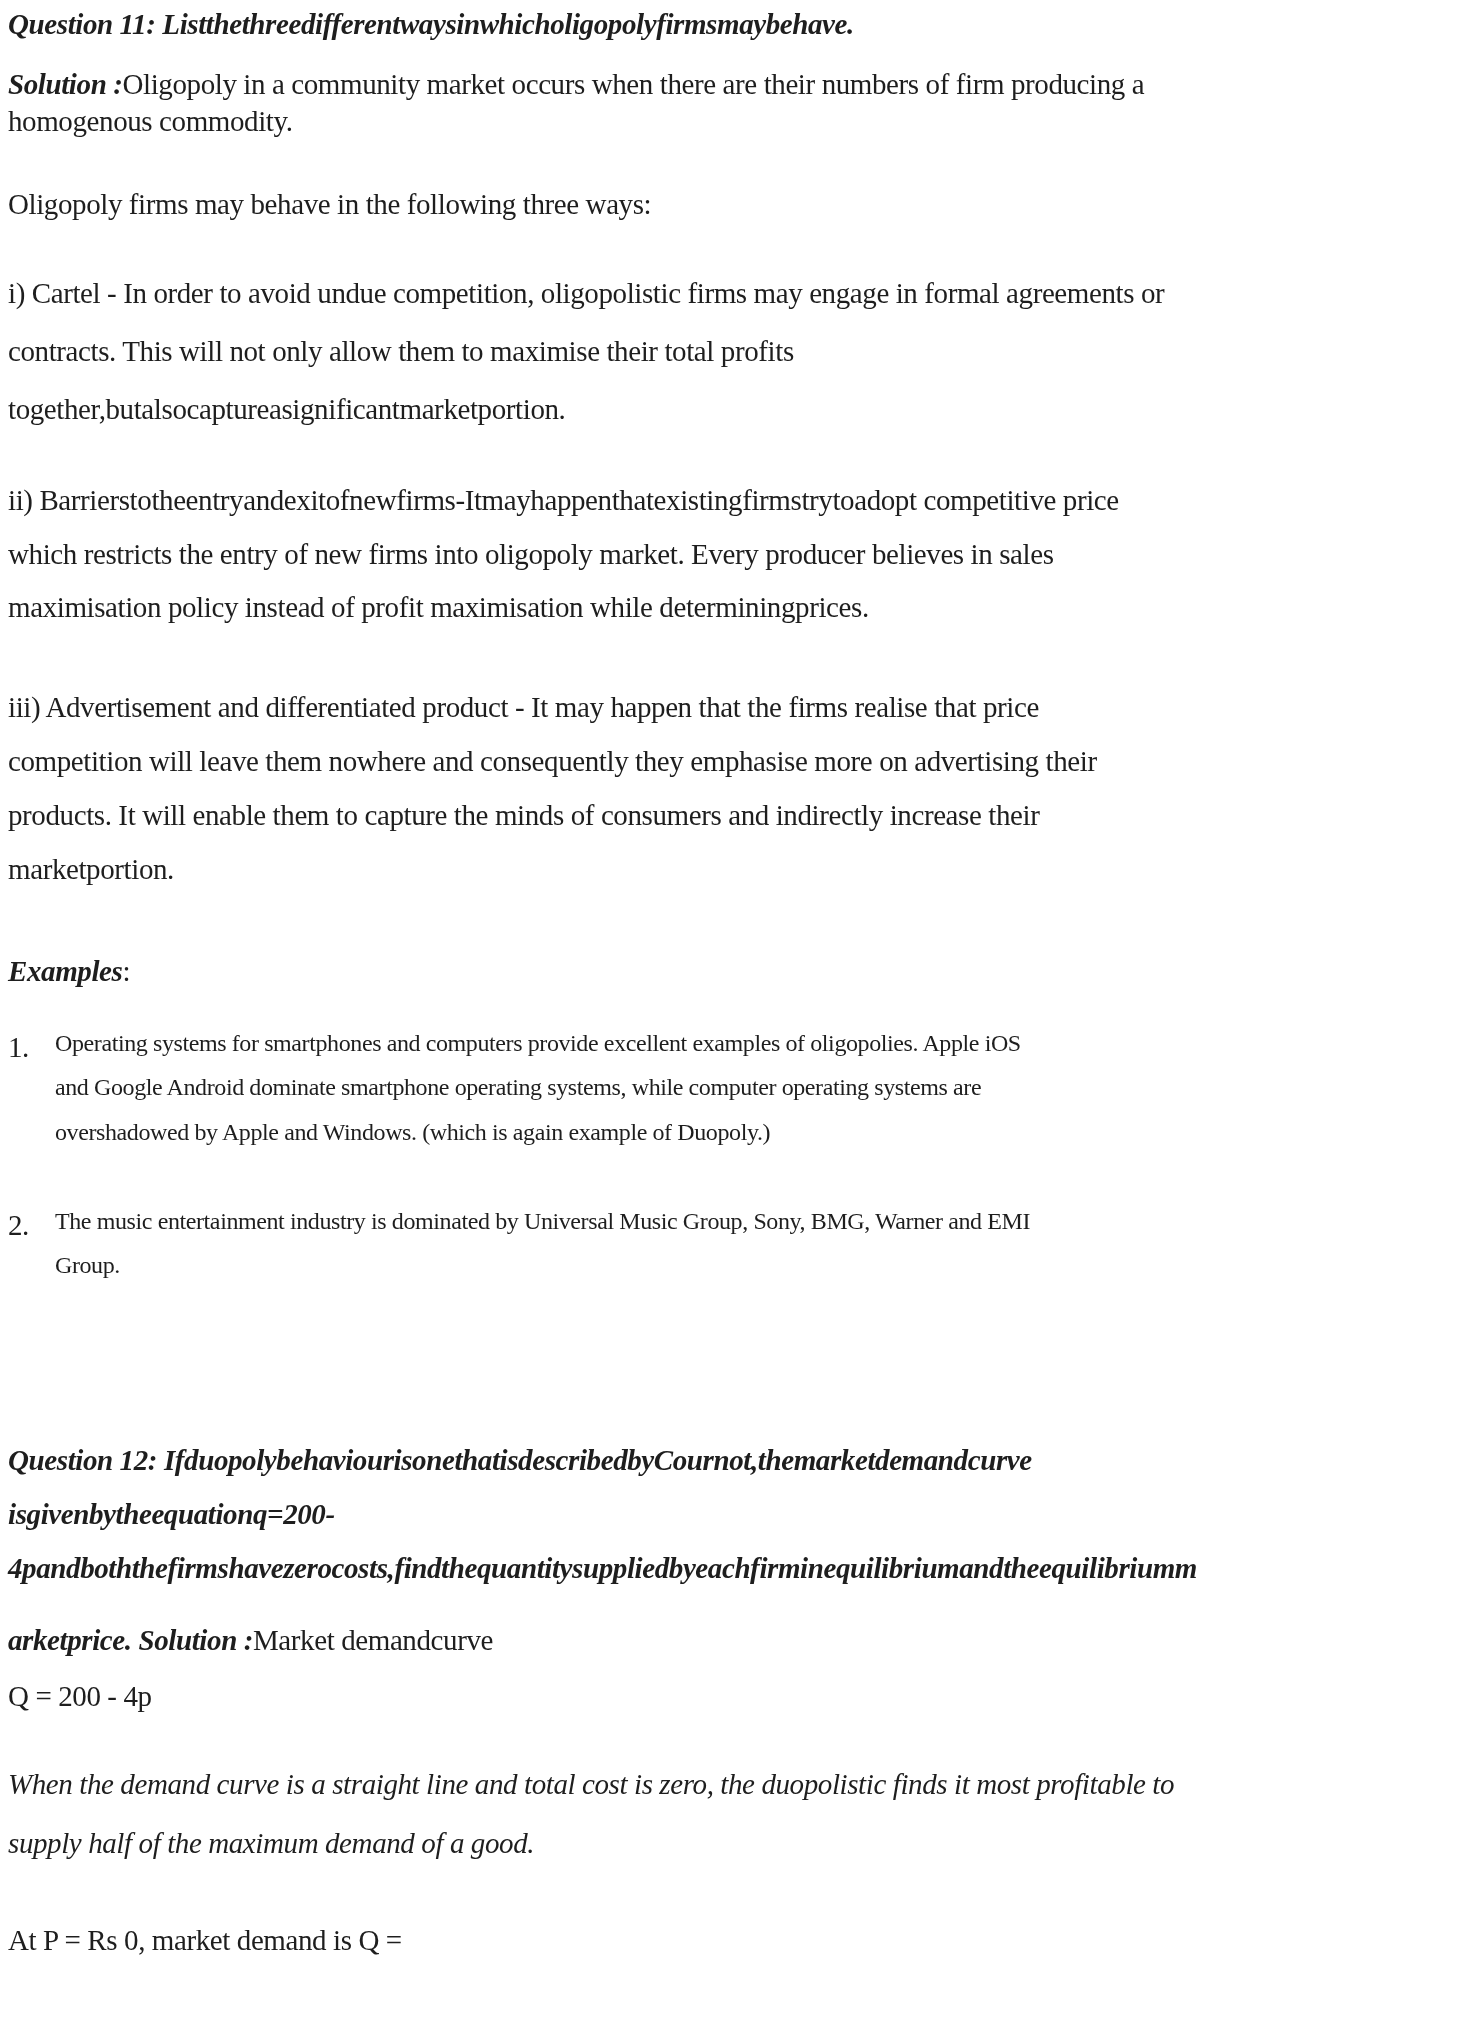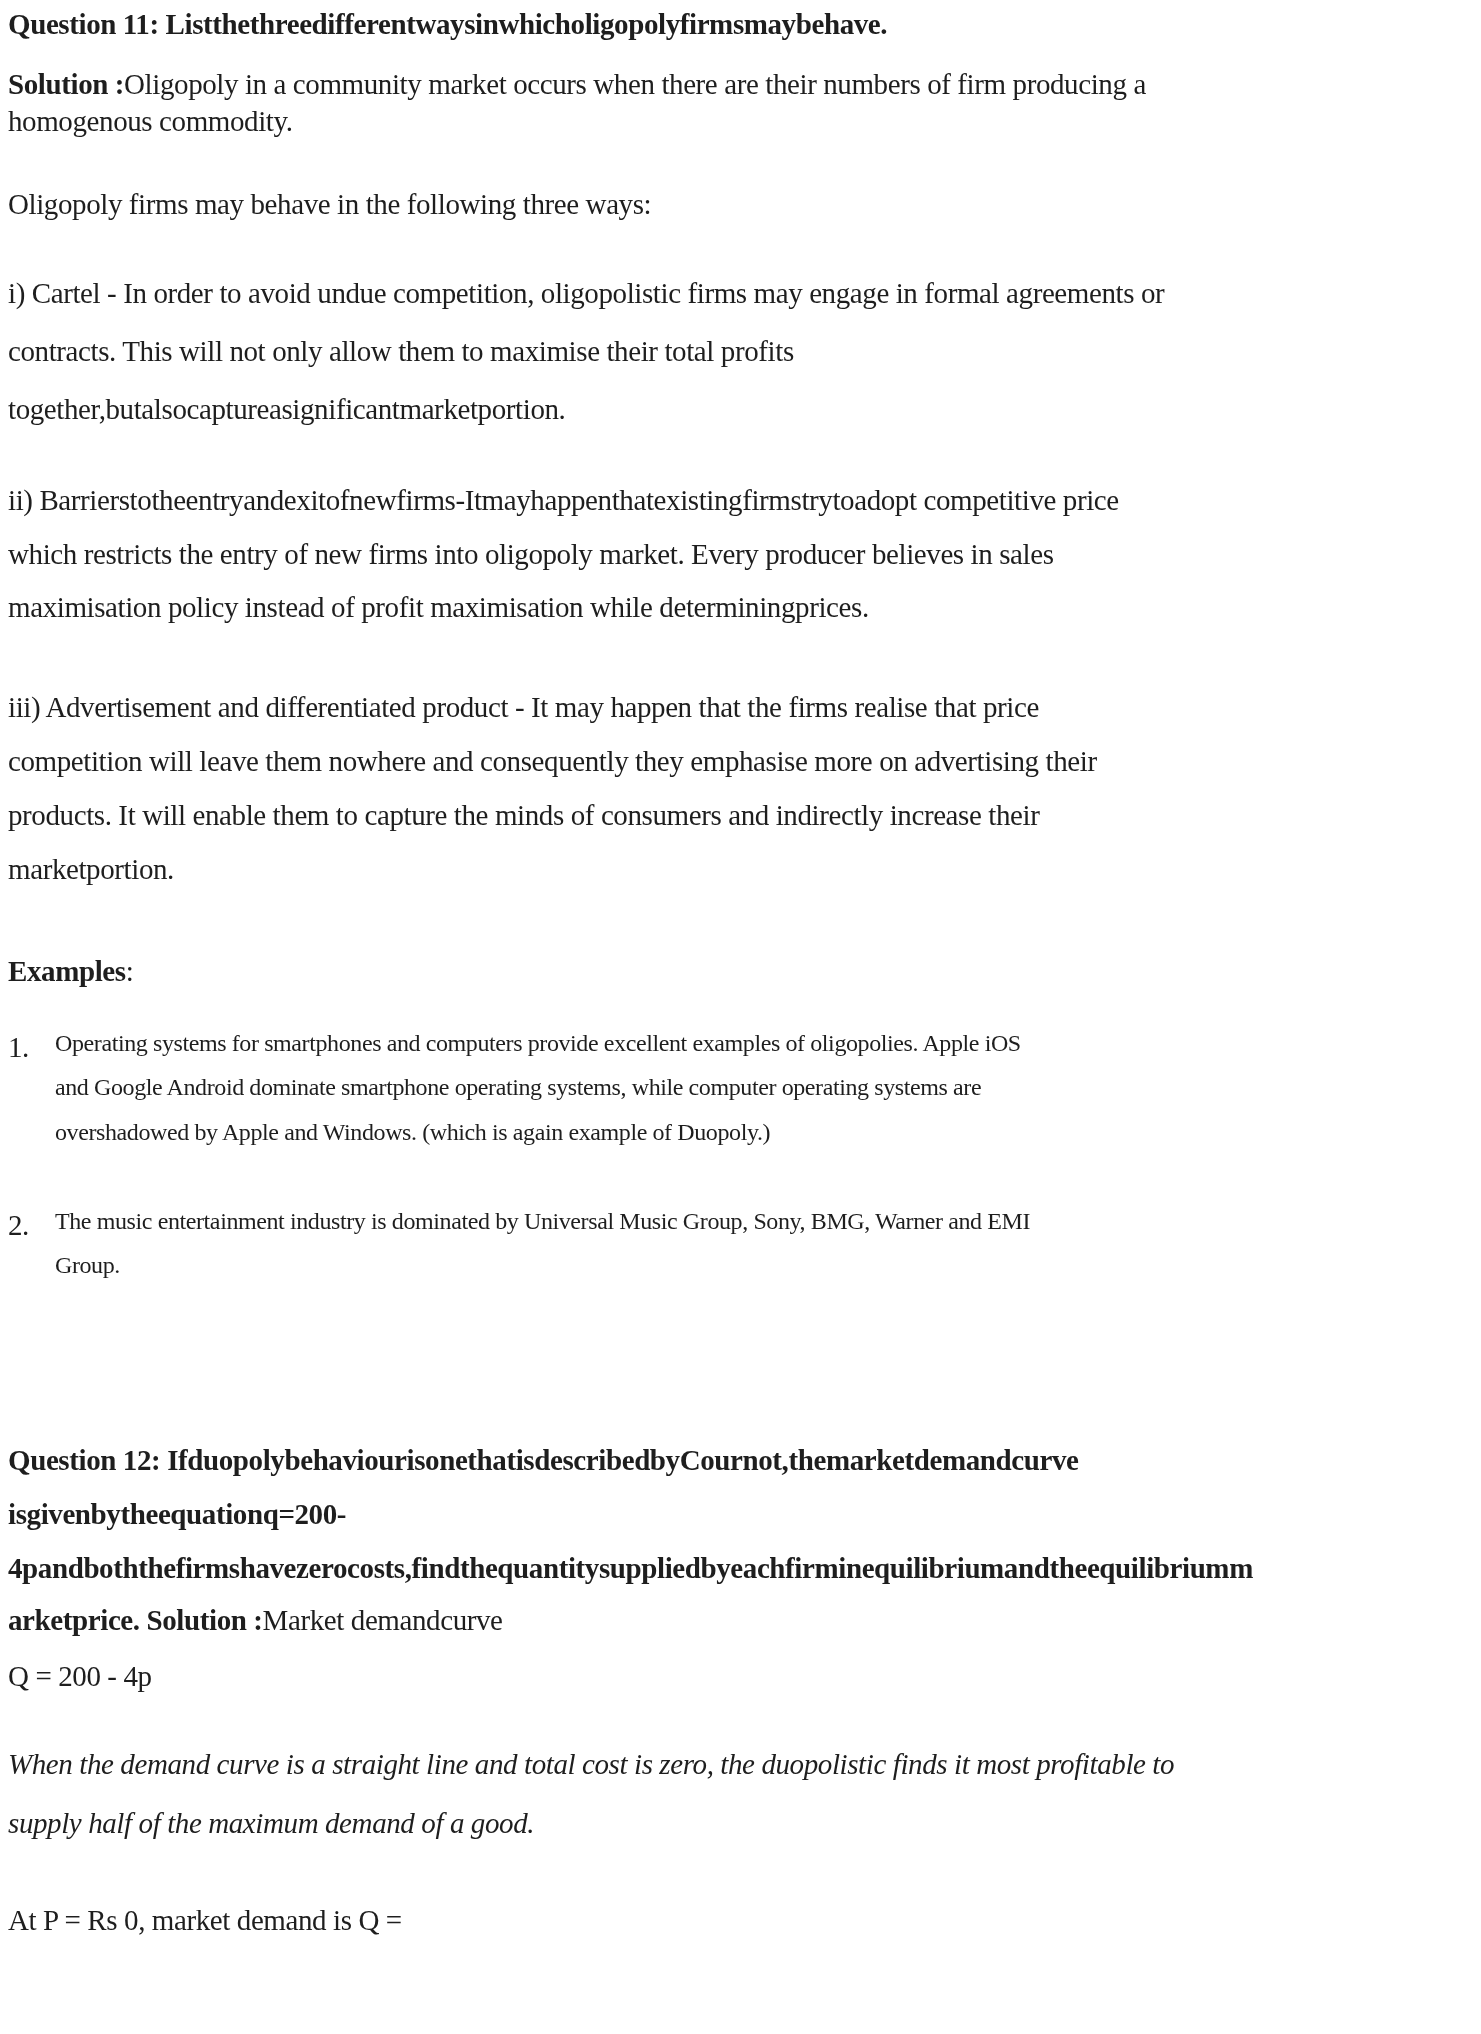--- a/index.html
+++ b/index.html
@@ -19,20 +19,21 @@
     letter-spacing: -0.4px;
   }
   .para, .heading {
     margin: 0;
     font-size: 29px;
     font-weight: normal;
     line-height: 1.86;
   }
   .heading, .bold, strong {
     font-weight: bold;
+    font-style: italic;
   }
   .lines {
     white-space: pre-line;
   }
   .h-q11 {
     line-height: 1.3;
     padding-top: 2px;
   }
   .p-solution { margin-top: 22px; line-height: 1.28; }
   .p-intro    { margin-top: 46px; line-height: 1.3; }
@@ -51,21 +52,21 @@
     line-height: 1.86;
   }
   .olitem .itext {
     flex: 1 1 auto;
     font-size: 24px;
     line-height: 1.86;
   }
   .item-1 { margin-top: 20px; }
   .item-2 { margin-top: 44px; line-height: 1.9; }
   .h-q12  { margin-top: 146px; line-height: 1.86; }
-  .p-cont { margin-top: 4px; line-height: 1.4; }
+  .p-cont { margin-top: 24px; line-height: 1.4; }
   .p-eq1  { margin-top: 16px; line-height: 1.4; }
   .p-when { margin-top: 38px; line-height: 2.05; font-style: italic; }
   .p-atp  { margin-top: 46px; line-height: 1.4; }
 </style>
 </head>
 <body>
 
 <div class="page">
 
   <h1 class="heading h-q11">Question 11: Listthethreedifferentwaysinwhicholigopolyfirmsmaybehave.</h1>

